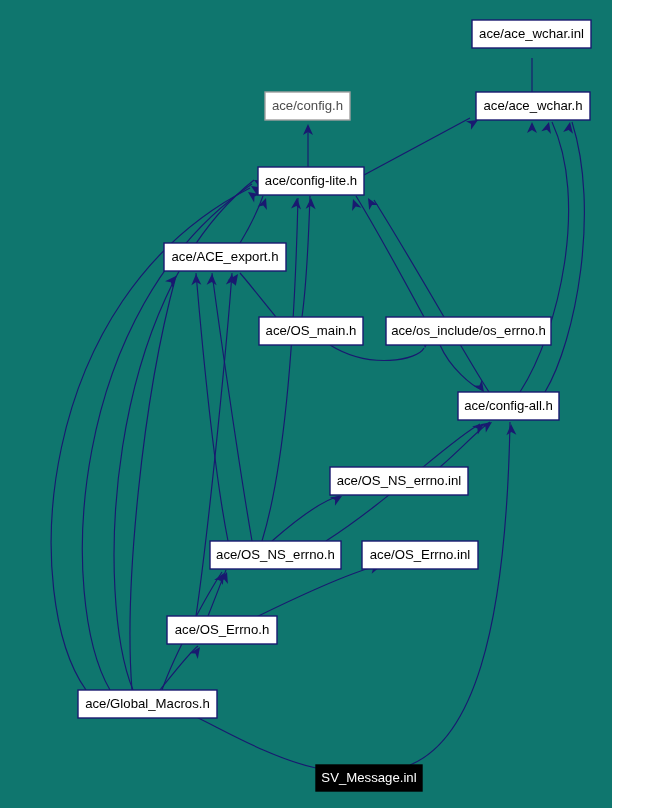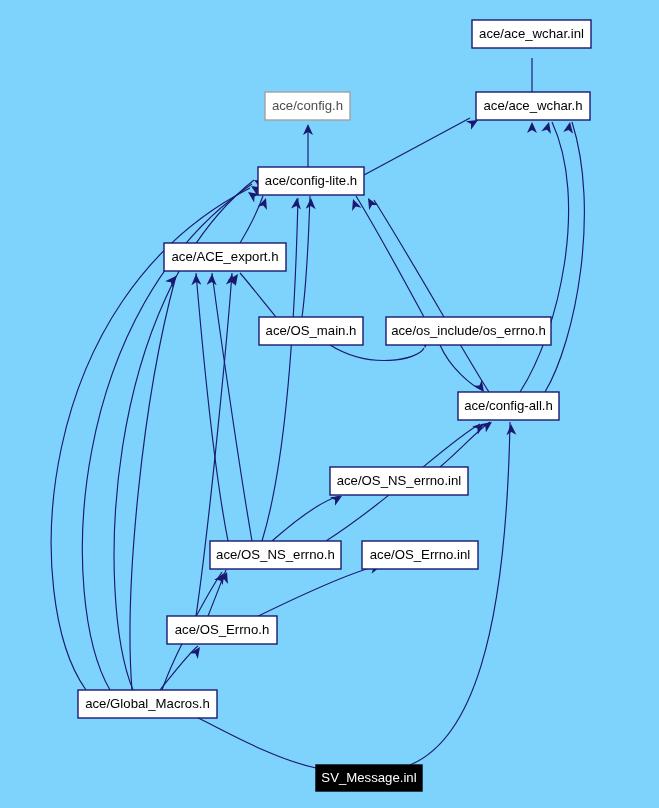--- a/index.html
+++ b/index.html
@@ -8,23 +8,23 @@
     background: #ffffff;
   }
   body {
     width: 659px;
     height: 808px;
     font-family: "Liberation Sans", sans-serif;
     overflow: hidden;
   }
   #graph-root {
     position: relative;
-    width: 659px;
+    width: 612px;
     height: 808px;
-    background: #7dd3fc;
+    background: #0f766e;
   }
   svg#dep-graph {
     display: block;
     width: 659px;
     height: 808px;
   }
   .node-box {
     fill: #ffffff;
     stroke: #191970;
     stroke-width: 1.4;

